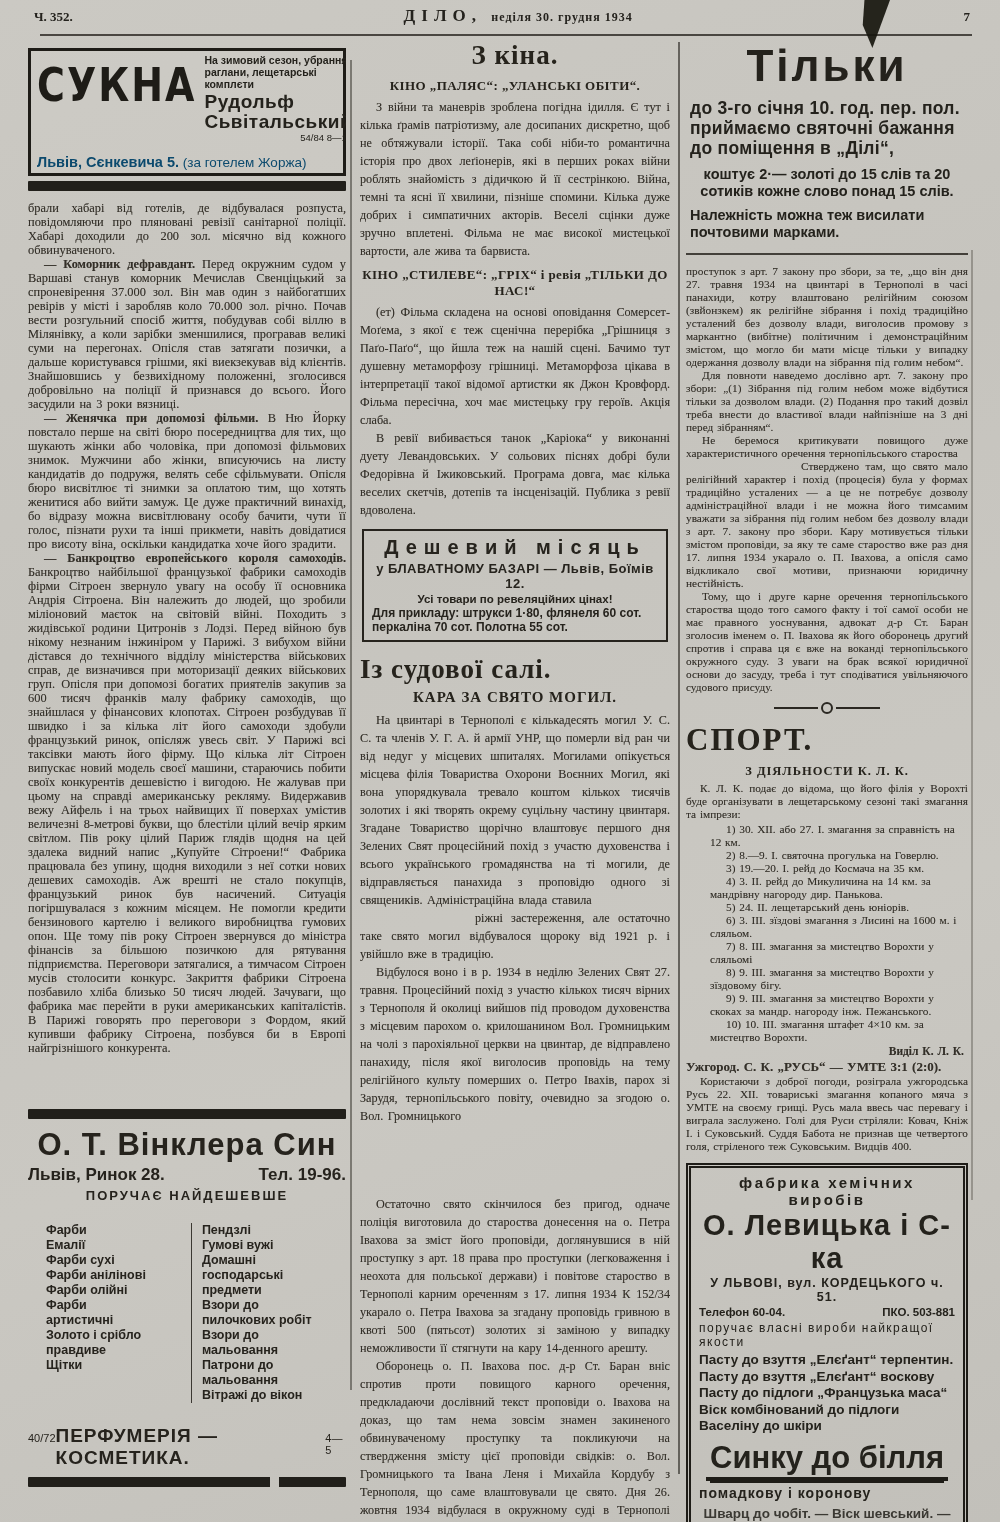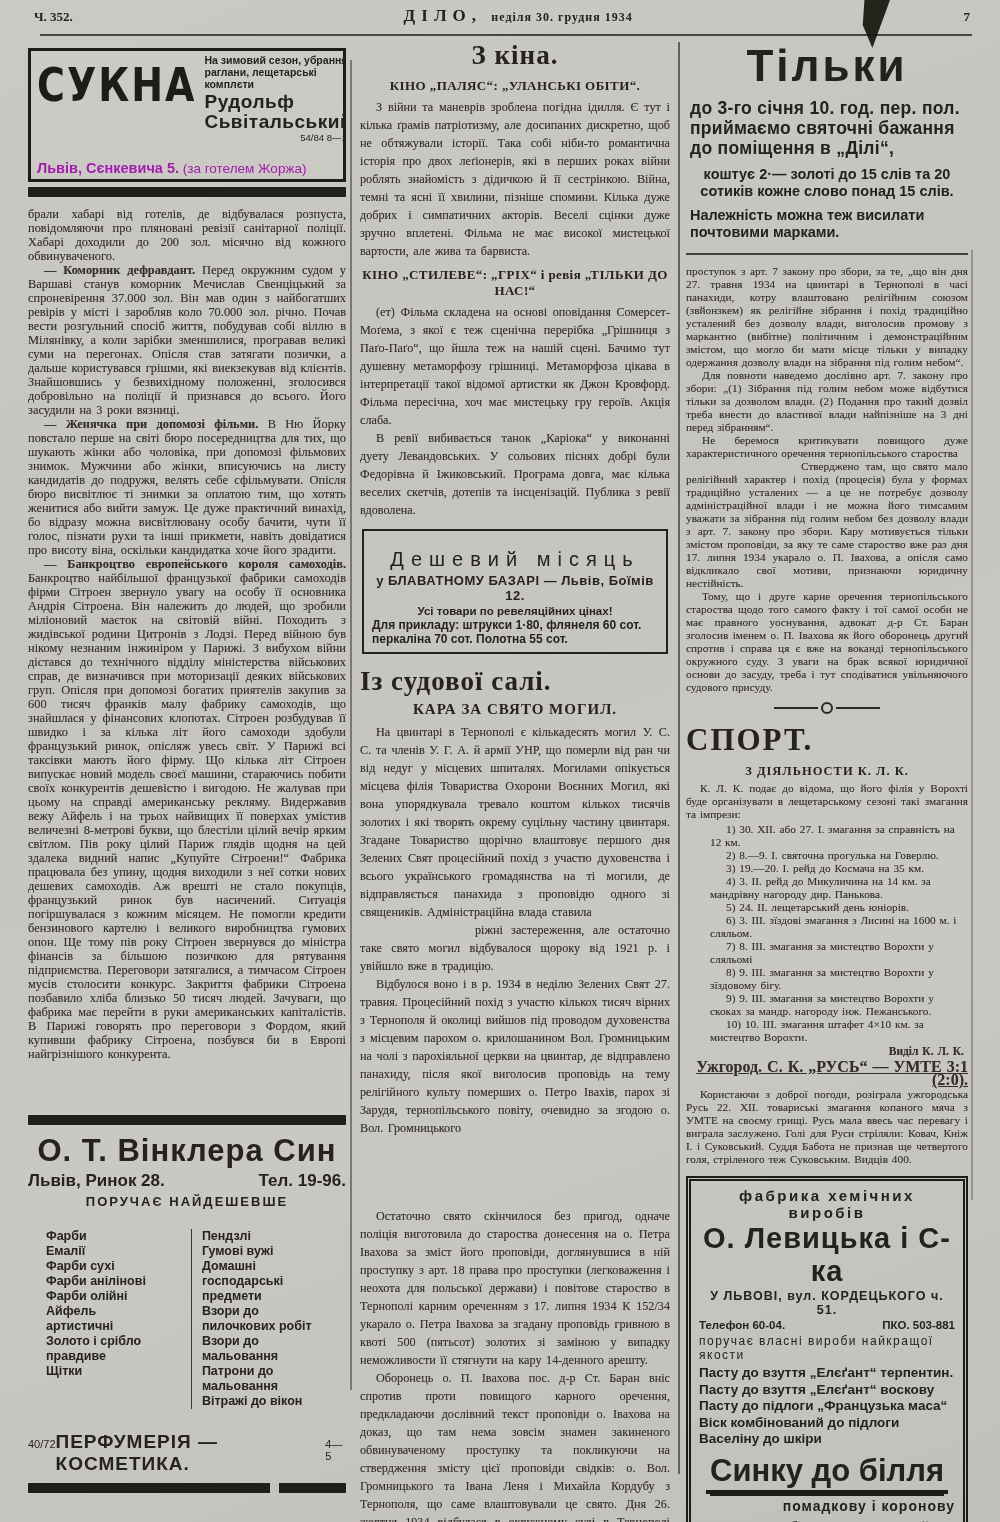--- a/index.html
+++ b/index.html
@@ -39,72 +39,72 @@
   .col-left{left:28px;top:48px;width:318px;height:1448px;}
   .sukna{display:grid;grid-template-columns:auto 1fr;column-gap:8px;border:3.5px solid #1e1c17;
     padding:2px 6px 3px;background:rgba(255,255,255,.04);}
   .sukna-big{font-family:"DejaVu Sans",sans-serif;font-weight:bold;font-size:38px;line-height:52px;
     letter-spacing:2px;transform:scaleY(1.22);transform-origin:top left;color:#1e1c17;}
   .sukna-right{font-family:"Liberation Sans",sans-serif;font-weight:bold;font-size:10.5px;
     line-height:12px;color:#24221c;padding-top:1px;}
   .sukna-name{font-size:19px;line-height:20px;margin-top:2px;letter-spacing:.5px;}
   .sukna-code{font-weight:normal;font-size:9.5px;text-align:right;}
   .sukna-bottom{grid-column:1/3;font-family:"Liberation Sans",sans-serif;font-size:13.5px;
-    color:#a21caf;margin-top:16px;}
+    color:#0c4a6e;margin-top:10px;}
   .sukna-bottom b{font-size:14.5px;}
   .left-bar{margin:5px 0 10px;}
   .vinkler{font-family:"Liberation Sans",sans-serif;color:#26231d;}
   .vinkler-bar{margin-top:54px;}
   .v-title{font-size:31px;font-weight:bold;text-align:center;letter-spacing:1px;margin:8px 0 2px;}
   .v-row{display:flex;justify-content:space-between;font-weight:bold;font-size:17px;}
   .v-sub{text-align:center;font-weight:bold;font-size:13px;letter-spacing:2px;margin:3px 0 4px;}
   .v-cols{display:grid;grid-template-columns:1fr 1.25fr;column-gap:10px;}
   .v-list{list-style:none;margin:16px;padding:0 0 0 2px;font-weight:bold;font-size:12.5px;line-height:15px;}
   .v-list.v-right{border-left:1.5px solid #3b3832;padding-left:10px;}
   .v-footer{display:flex;align-items:baseline;justify-content:space-between;margin-top:6px;}
   .v-code{font-size:11px;font-weight:normal;}
   .v-perf{font-weight:bold;font-size:19px;letter-spacing:1px;}
   
   .col-mid{left:360px;top:40px;width:310px;height:1482px;}
   .col-mid .bodytext{font-size:12.2px;line-height:18px;}
   .bazaar{border:2.5px solid #26231d;padding:5px 8px 6px;text-align:center;margin:10px 2px 8px;
     font-family:"Liberation Sans",sans-serif;color:#26231d;}
-  .bz-title{font-weight:normal;font-size:20px;letter-spacing:7px;margin-top:12px;}
+  .bz-title{font-weight:bold;font-size:20px;letter-spacing:7px;}
   .bz-line2{font-weight:bold;font-size:13px;letter-spacing:.5px;margin-top:2px;text-align:center;}
   .bz-line3{font-weight:bold;font-size:11.5px;margin-top:2px;}
   .bz-line4{font-weight:bold;font-size:12px;text-align:left;margin-top:1px;line-height:14px;}
   
   .col-right{left:686px;top:42px;width:282px;height:1480px;}
   .col-right .bodytext{font-size:11.3px;line-height:13px;word-spacing:1px;}
   .tilky{font-family:"Liberation Sans",sans-serif;color:#24221c;padding:0 4px;}
   .t-title{font-weight:bold;font-size:44px;text-align:center;letter-spacing:3px;line-height:48px;}
   .t-line1{font-weight:bold;font-size:17.5px;line-height:20px;margin-top:8px;letter-spacing:.3px;}
   .t-line2{font-weight:bold;font-size:14.5px;line-height:17px;margin-top:8px;text-align:center;}
   .t-line3{font-weight:bold;font-size:14.5px;line-height:17px;margin-top:7px;}
   .t-rule{border-top:2.5px solid rgba(43,40,34,.85);margin:12px 0 10px;}
   .orn{display:flex;align-items:center;justify-content:center;margin:8px 0;}
   .orn::before,.orn::after{content:"";width:44px;height:2px;background:#2b2822;}
   .orn-dot{width:8px;height:8px;border:2px solid #2b2822;border-radius:50%;margin:0 3px;}
   .sport-title{font-size:31px;font-weight:bold;letter-spacing:2px;margin:2px 0 2px;}
   .sport-sub{font-size:12.5px;font-weight:bold;text-align:center;letter-spacing:1px;margin:6px 0 3px;}
   .sport-list{margin-top:2px;}
   .sport-item{margin:0 0 1px;padding-left:24px;text-indent:-13px;text-align:left;}
   .sport-sign{text-align:right;font-weight:bold;font-size:11.5px;margin:1px 4px 2px 0;}
-  .match-head{font-weight:bold;font-size:16px;text-align:right;margin:2px 0;text-decoration:underline;}
+  .match-head{font-weight:bold;font-size:13px;text-align:left;margin:2px 0;}
   .levytska{border:5px double #1e1c17;padding:6px 8px 8px;margin-top:10px;
     font-family:"Liberation Sans",sans-serif;color:#24221c;}
   .lv-kicker{font-weight:bold;font-size:15px;text-align:center;letter-spacing:2.5px;}
   .lv-title{font-weight:bold;font-size:29px;text-align:center;letter-spacing:1px;margin-top:1px;}
   .lv-address{font-weight:bold;font-size:12.5px;text-align:center;letter-spacing:1px;margin-top:1px;}
   .lv-row{display:flex;justify-content:space-between;font-weight:bold;font-size:11.5px;margin-top:2px;}
   .lv-line{font-weight:normal;font-size:12px;letter-spacing:1.5px;margin:3px 0 3px;}
   .lv-products div{font-weight:bold;font-size:13.5px;line-height:16.5px;}
   .lv-big{font-weight:bold;font-size:31px;text-align:center;margin-top:6px;line-height:34px;}
   .lv-big span{border-bottom:4px solid #1e1c17;box-shadow:0 6px 0 -4px #1e1c17;padding:0 4px 2px;}
-  .lv-sub{font-weight:bold;font-size:14px;text-align:right;margin-top:10px;letter-spacing:1px;}
+  .lv-sub{font-weight:bold;font-size:14px;text-align:left;margin-top:10px;letter-spacing:1px;}
   .lv-last{font-weight:bold;font-size:13.5px;text-align:center;margin-top:5px;opacity:.85;}
 </style>
 </head>
 <body>
 
 <div>
 
   <div class="pg-header">
     <span>Ч. 352.</span>
     <span class="mast">
@@ -154,21 +154,21 @@
         <span>Тел. 19-96.</span>
       </div>
       <div class="v-sub">ПОРУЧАЄ НАЙДЕШЕВШЕ</div>
       <div class="v-cols">
         <ul class="v-list">
           <li>Фарби</li>
           <li>Емалії</li>
           <li>Фарби сухі</li>
           <li>Фарби анілінові</li>
           <li>Фарби олійні</li>
-          <li>Айфель артистичні</li>
+          <li>Фарби артистичні</li>
           <li>Золото і срібло правдиве</li>
           <li>Щітки</li>
         </ul>
         <ul class="v-list v-right">
           <li>Пендзлі</li>
           <li>Гумові вужі</li>
           <li>Домашні господарські предмети</li>
           <li>Взори до пилочкових робіт</li>
           <li>Взори до мальовання</li>
           <li>Патрони до мальовання</li>

